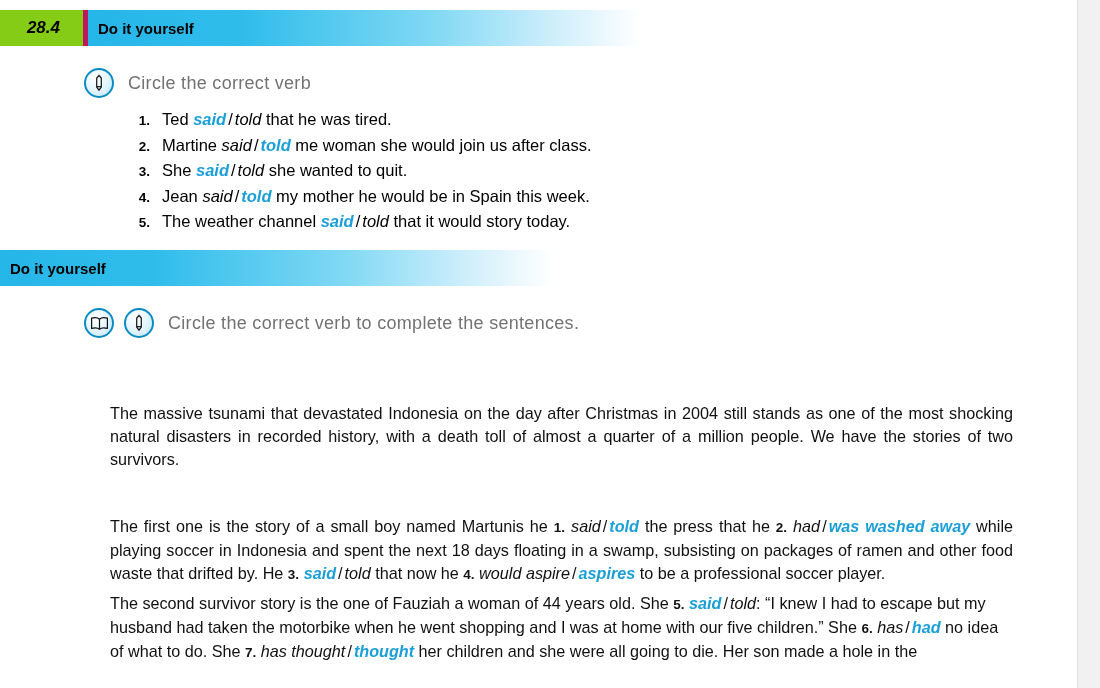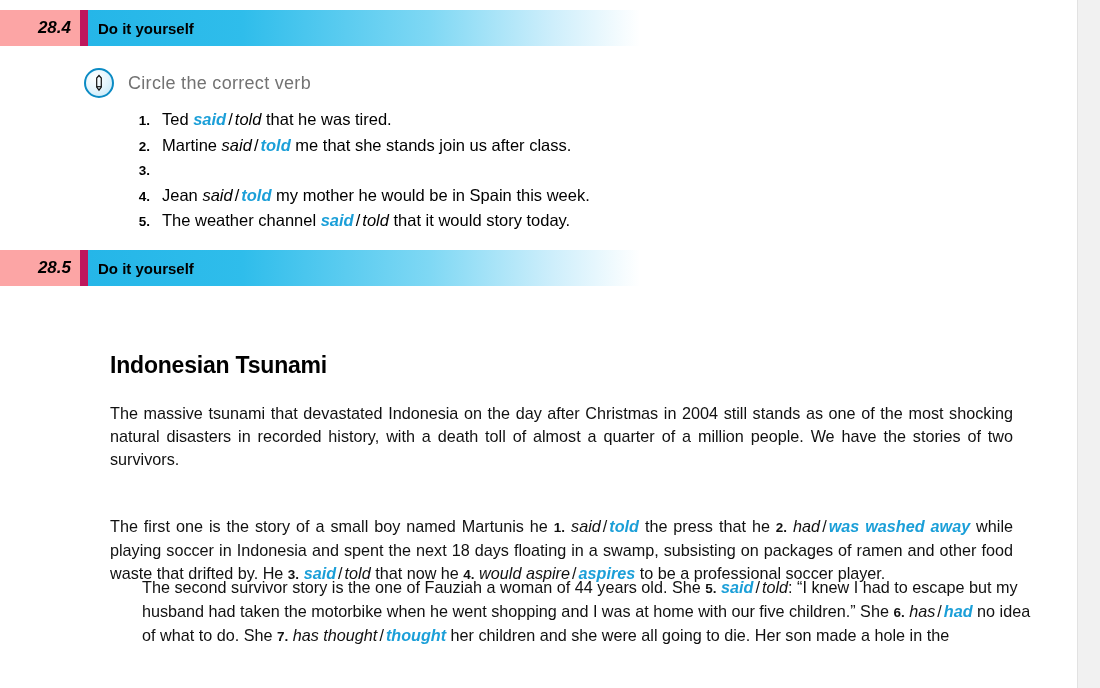--- a/index.html
+++ b/index.html
@@ -35,31 +35,31 @@
   
   .section-bar {
     position: absolute;
     left: 0;
     height: 36px;
     display: flex;
     align-items: stretch;
   }
   .section-bar .num-cell {
     width: 88px;
-    background: #fca5a5;
+    background: #84cc16;
     color: #000;
     font-style: italic;
     font-weight: bold;
     font-size: 17px;
     display: flex;
     align-items: center;
     justify-content: flex-end;
-    padding-right: 9px;
+    padding-right: 23px;
     box-sizing: border-box;
-    border-right: 8px solid #be185d;
+    border-right: 5px solid #be185d;
   }
   .section-bar .title-cell {
     width: 552px;
     background: linear-gradient(to right, #25b6e8 0%, #2fbdeb 28%, #7fd8f4 62%, #cdeefb 84%, #ffffff 100%);
     color: #000;
     font-weight: bold;
     font-size: 15px;
     display: flex;
     align-items: center;
     padding-left: 10px;
@@ -146,21 +146,21 @@
     left: 110px;
     width: 903px;
     font-size: 16.2px;
     line-height: 23px;
     text-align: justify;
     color: #111;
   }
   .para.last { text-align: left; }
   .p1 { top: 402px; }
   .p2 { top: 515px; }
-  .p3 { top: 576px; margin-left: 32px; }
+  .p3 { top: 592px; }
   .num-inline { font-weight: bold; font-size: 13.5px; }
 </style>
 </head>
 <body>
 
 <div class="page">
 
   <div class="section-bar bar-1">
     <div class="num-cell">28.4</div>
     <div class="title-cell">Do it yourself</div>
@@ -176,42 +176,56 @@
     <span class="instr-text">Circle the correct verb</span>
   </div>
 
   <ol class="ex-list">
     <li>
       <span class="idx">1.</span>
       <span><span>Ted </span><span class="bold-blue">said</span><span class="sep">/</span><span class="ital">told</span><span> that he was tired.</span></span>
     </li>
     <li>
       <span class="idx">2.</span>
-      <span><span>Martine </span><span class="ital">said</span><span class="sep">/</span><span class="bold-blue">told</span><span> me that she stands join us after class.</span></span>
+      <span><span>Martine </span><span class="ital">said</span><span class="sep">/</span><span class="bold-blue">told</span><span> me woman she would join us after class.</span></span>
     </li>
     <li>
       <span class="idx">3.</span>
+      <span><span>She </span><span class="bold-blue">said</span><span class="sep">/</span><span class="ital">told</span><span> she wanted to quit.</span></span>
     </li>
     <li>
       <span class="idx">4.</span>
       <span><span>Jean </span><span class="ital">said</span><span class="sep">/</span><span class="bold-blue">told</span><span> my mother he would be in Spain this week.</span></span>
     </li>
     <li>
       <span class="idx">5.</span>
       <span><span>The weather channel </span><span class="bold-blue">said</span><span class="sep">/</span><span class="ital">told</span><span> that it would story today.</span></span>
     </li>
   </ol>
 
   <div class="section-bar bar-2">
-    <div class="num-cell">28.5</div>
     <div class="title-cell">Do it yourself</div>
   </div>
 
-
-  <div class="passage-title">Indonesian Tsunami</div>
+  <div class="instruction ins-2">
+    <span class="icon-badge">
+      <svg width="19" height="15" viewBox="0 0 19 15">
+        <path d="M9.5 3.2 C7.6 1.4 4.4 1.4 1.6 2.2 L1.6 12.4 C4.4 11.6 7.6 11.6 9.5 13.2 C11.4 11.6 14.6 11.6 17.4 12.4 L17.4 2.2 C14.6 1.4 11.4 1.4 9.5 3.2 Z" fill="none" stroke="#111" stroke-width="1.2" stroke-linejoin="round"></path>
+        <line x1="9.5" y1="3.2" x2="9.5" y2="13.2" stroke="#111" stroke-width="1.2"></line>
+      </svg>
+    </span>
+    <span class="icon-badge">
+      <svg width="16" height="18" viewBox="0 0 16 18">
+        <path d="M8 1.5 L10.3 4 L10.3 13 L8 16.2 L5.7 13 L5.7 4 Z" fill="none" stroke="#111" stroke-width="1.2"></path>
+        <line x1="5.7" y1="12.7" x2="10.3" y2="12.7" stroke="#111" stroke-width="1.2"></line>
+      </svg>
+    </span>
+    <span class="instr-text">Circle the correct verb to complete the sentences.</span>
+  </div>
+
 
   <div class="para p1">The massive tsunami that devastated Indonesia on the day after Christmas in 2004 still stands as one of the most shocking natural disasters in recorded history, with a death toll of almost a quarter of a million people. We have the stories of two survivors.</div>
 
   <div class="para p2"><span>The first one is the story of a small boy named Martunis he </span><span class="num-inline">1.</span> <span class="ital">said</span><span class="sep">/</span><span class="bold-blue">told</span><span> the press that he </span><span class="num-inline">2.</span> <span class="ital">had</span><span class="sep">/</span><span class="bold-blue">was washed away</span><span> while playing soccer in Indonesia and spent the next 18 days floating in a swamp, subsisting on packages of ramen and other food waste that drifted by. He </span><span class="num-inline">3.</span> <span class="bold-blue">said</span><span class="sep">/</span><span class="ital">told</span><span> that now he </span><span class="num-inline">4.</span> <span class="ital">would aspire</span><span class="sep">/</span><span class="bold-blue">aspires</span><span> to be a professional soccer player.</span></div>
 
   <div class="para p3 last"><span>The second survivor story is the one of Fauziah a woman of 44 years old. She </span><span class="num-inline">5.</span> <span class="bold-blue">said</span><span class="sep">/</span><span class="ital">told</span><span>: “I knew I had to escape but my husband had taken the motorbike when he went shopping and I was at home with our five children.” She </span><span class="num-inline">6.</span> <span class="ital">has</span><span class="sep">/</span><span class="bold-blue">had</span><span> no idea of what to do.  She </span><span class="num-inline">7.</span> <span class="ital">has thought</span><span class="sep">/</span><span class="bold-blue">thought</span><span> her children and she were all going to die. Her son made a hole in the</span></div>
 
   <div class="right-strip"></div>
 </div>
 

